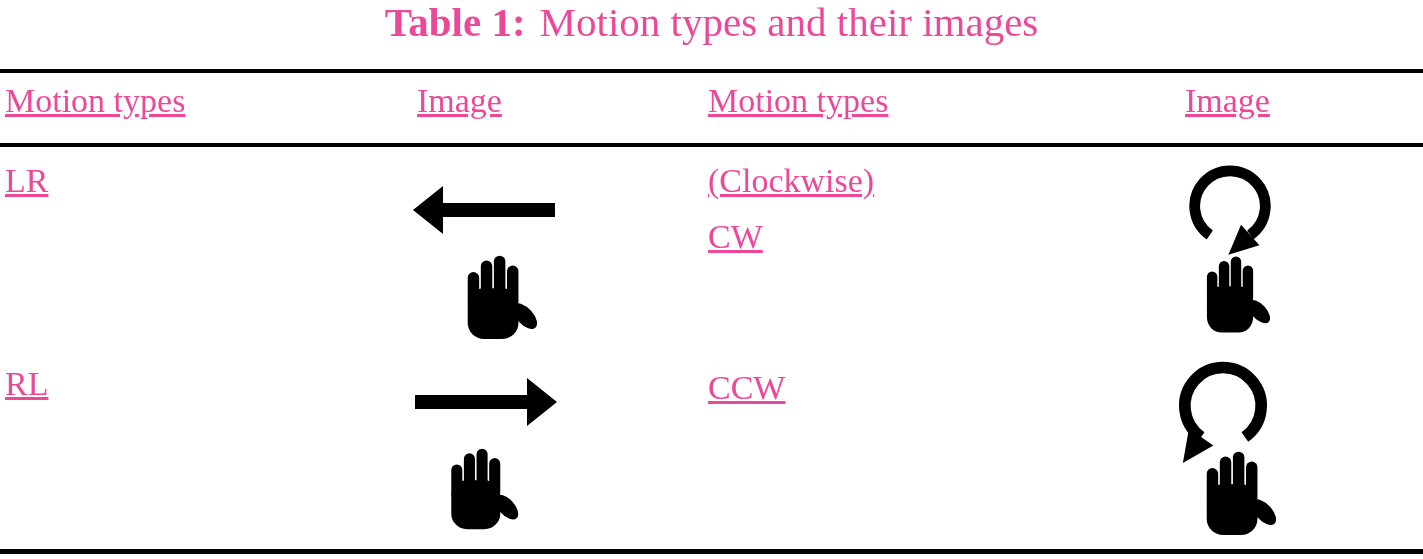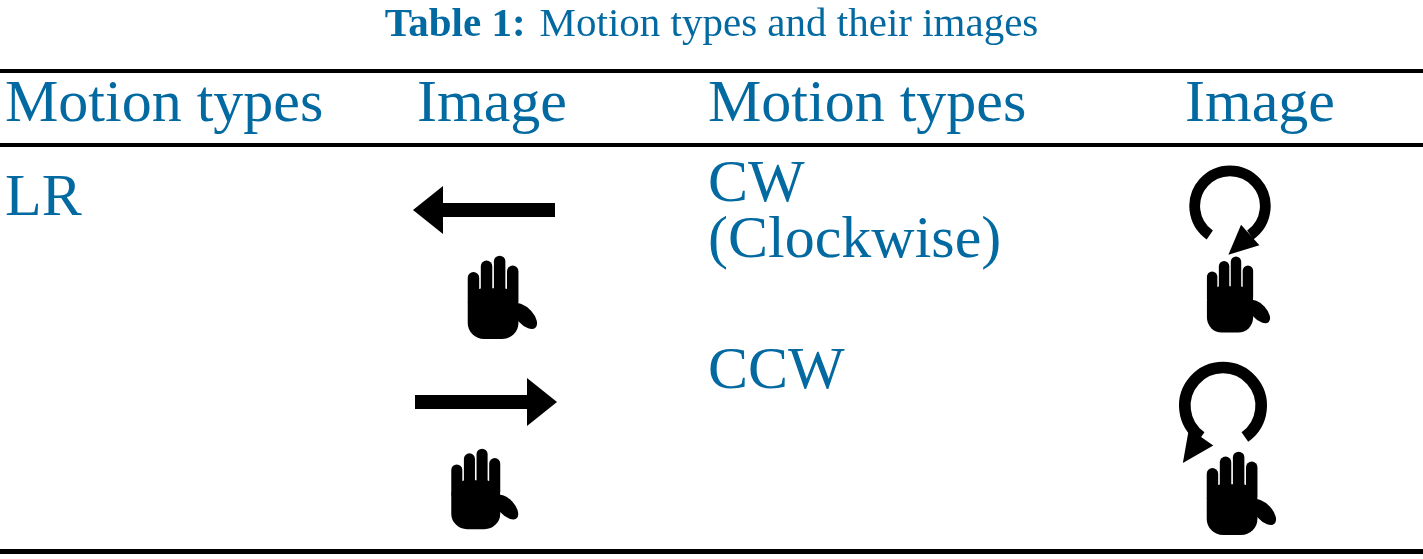--- a/index.html
+++ b/index.html
@@ -1,21 +1,21 @@
 <!DOCTYPE html>
 <html><head>
 <meta charset="utf-8">
 <style>
   html, body { margin: 0; padding: 0; background: #ffffff; }
   .page {
     position: relative;
     width: 1423px;
     height: 559px;
     background: #ffffff;
-    color: #0369a1;
+    color: #ec4899;
     font-family: "Liberation Serif", "DejaVu Serif", serif;
     overflow: hidden;
   }
   .title {
     position: absolute;
     left: 0; right: 0; top: -2px;
     text-align: center;
     font-size: 41px;
     line-height: 48px;
     white-space: nowrap;
@@ -24,32 +24,33 @@
   .rule {
     position: absolute;
     left: 0; right: 0;
     background: #000000;
   }
   .rule-top    { top: 69px;  height: 4px; }
   .rule-mid    { top: 143px; height: 4px; }
   .rule-bottom { top: 549px; height: 5px; }
   .cell {
     position: absolute;
-    font-size: 60px;
+    font-size: 34px;
     line-height: 56px;
     white-space: nowrap;
+    text-decoration: underline;
   }
   .hdr1 { left: 5px;    top: 73px; }
   .hdr2 { left: 417px;  top: 73px; }
   .hdr3 { left: 708px;  top: 73px; }
   .hdr4 { left: 1185px; top: 73px; }
-  .r1-left  { left: 5px;   top: 167px; }
+  .r1-left  { left: 5px;   top: 153px; }
   .r1-right { left: 708px; top: 153px; }
   .r2-left  { left: 5px;   top: 356px; }
-  .r2-right { left: 708px; top: 340px; }
+  .r2-right { left: 708px; top: 360px; }
   .icon { position: absolute; }
   .arrow-lr { left: 413px;  top: 186px; width: 142px; height: 48px; }
   .hand-lr  { left: 457px;  top: 254px; width: 82px;  height: 90px; }
   .cw-arc   { left: 1181px; top: 163px; width: 98px;  height: 98px; }
   .hand-cw  { left: 1197px; top: 255px; width: 75px;  height: 82px; }
   .arrow-rl { left: 415px;  top: 378px; width: 142px; height: 48px; }
   .hand-rl  { left: 441px;  top: 447px; width: 79px;  height: 87px; }
   .ccw-arc  { left: 1170px; top: 359px; width: 106px; height: 106px; }
   .hand-ccw { left: 1196px; top: 450px; width: 82px;  height: 90px; }
   svg { display: block; width: 100%; height: 100%; }
@@ -88,22 +89,22 @@
         <rect x="29" y="8" width="14" height="56" rx="7"></rect>
         <rect x="45" y="2" width="14" height="62" rx="7"></rect>
         <rect x="61" y="14" width="14" height="50" rx="7"></rect>
         <rect x="13" y="42" width="62" height="62" rx="20"></rect>
         <ellipse cx="83" cy="76" rx="19" ry="10" transform="rotate(48 83 76)"></ellipse>
       </g>
     </svg>
   </div>
 
   <div class="cell r1-right">
+    <div>(Clockwise)</div>
     <div>CW</div>
-    <div>(Clockwise)</div>
   </div>
 
   <div class="icon cw-arc">
     <svg viewBox="0 0 100 100">
       <path d="M 29.35 73.5 A 36 36 0 1 1 70.65 73.5" fill="none" stroke="#000" stroke-width="11"></path>
       <path d="M30,0 L0,14 L0,-14 z" fill="#000" transform="translate(70.65,73.5) rotate(138)"></path>
     </svg>
   </div>
   <div class="icon hand-cw">
     <svg viewBox="0 0 100 110">
@@ -112,20 +113,21 @@
         <rect x="29" y="8" width="14" height="56" rx="7"></rect>
         <rect x="45" y="2" width="14" height="62" rx="7"></rect>
         <rect x="61" y="14" width="14" height="50" rx="7"></rect>
         <rect x="13" y="42" width="62" height="62" rx="20"></rect>
         <ellipse cx="83" cy="76" rx="19" ry="10" transform="rotate(48 83 76)"></ellipse>
       </g>
     </svg>
   </div>
 
   <div class="cell r2-left">
+    <div>RL</div>
   </div>
 
   <div class="icon arrow-rl">
     <svg viewBox="0 0 142 48" preserveAspectRatio="none">
       <polygon fill="#000" points="142,24 112,0 112,17 0,17 0,31 112,31 112,48"></polygon>
     </svg>
   </div>
   <div class="icon hand-rl">
     <svg viewBox="0 0 100 110">
       <g fill="#000">

